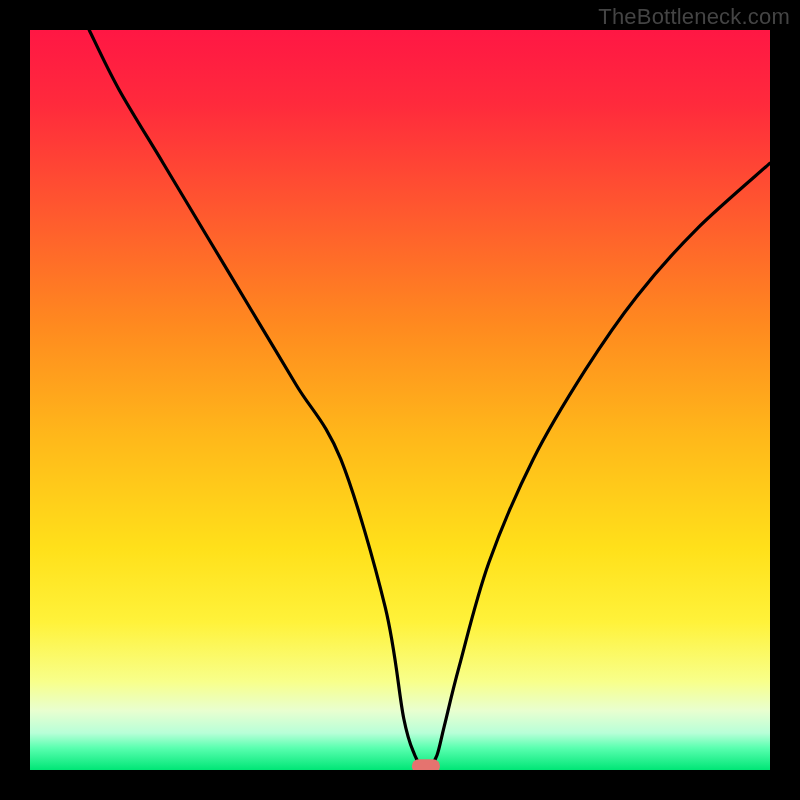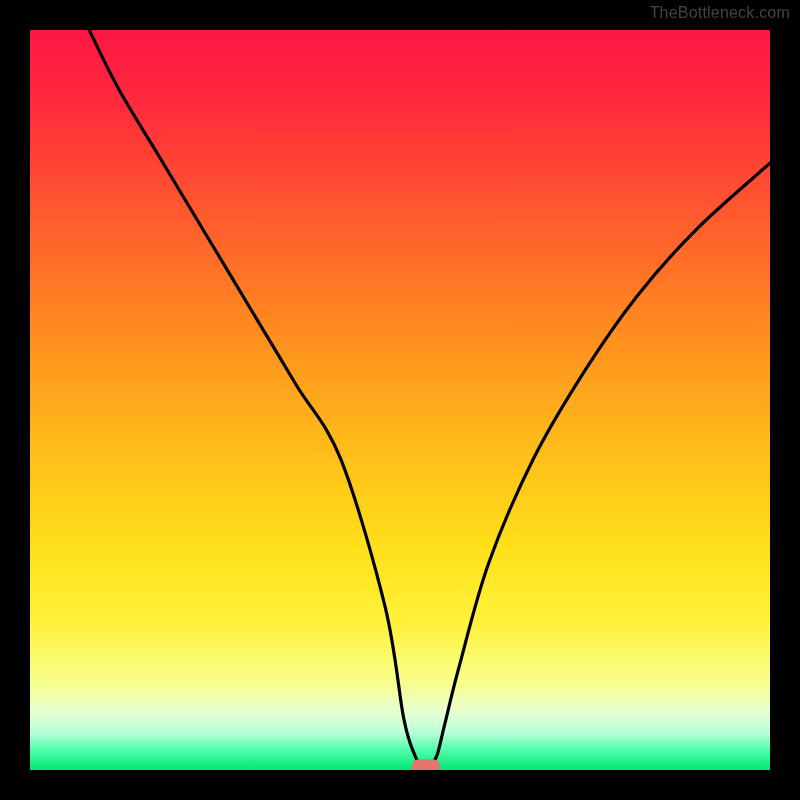--- a/index.html
+++ b/index.html
@@ -15,21 +15,21 @@
     position: relative;
     width: 800px;
     height: 800px;
     background: #000;
   }
   .watermark {
     position: absolute;
     top: 4px;
     right: 10px;
     color: #444;
-    font-size: 16px;
+    font-size: 22px;
     letter-spacing: 0.2px;
     z-index: 5;
     font-weight: 500;
   }
   .plot-area {
     position: absolute;
     left: 30px;
     top: 30px;
     width: 740px;
     height: 740px;

